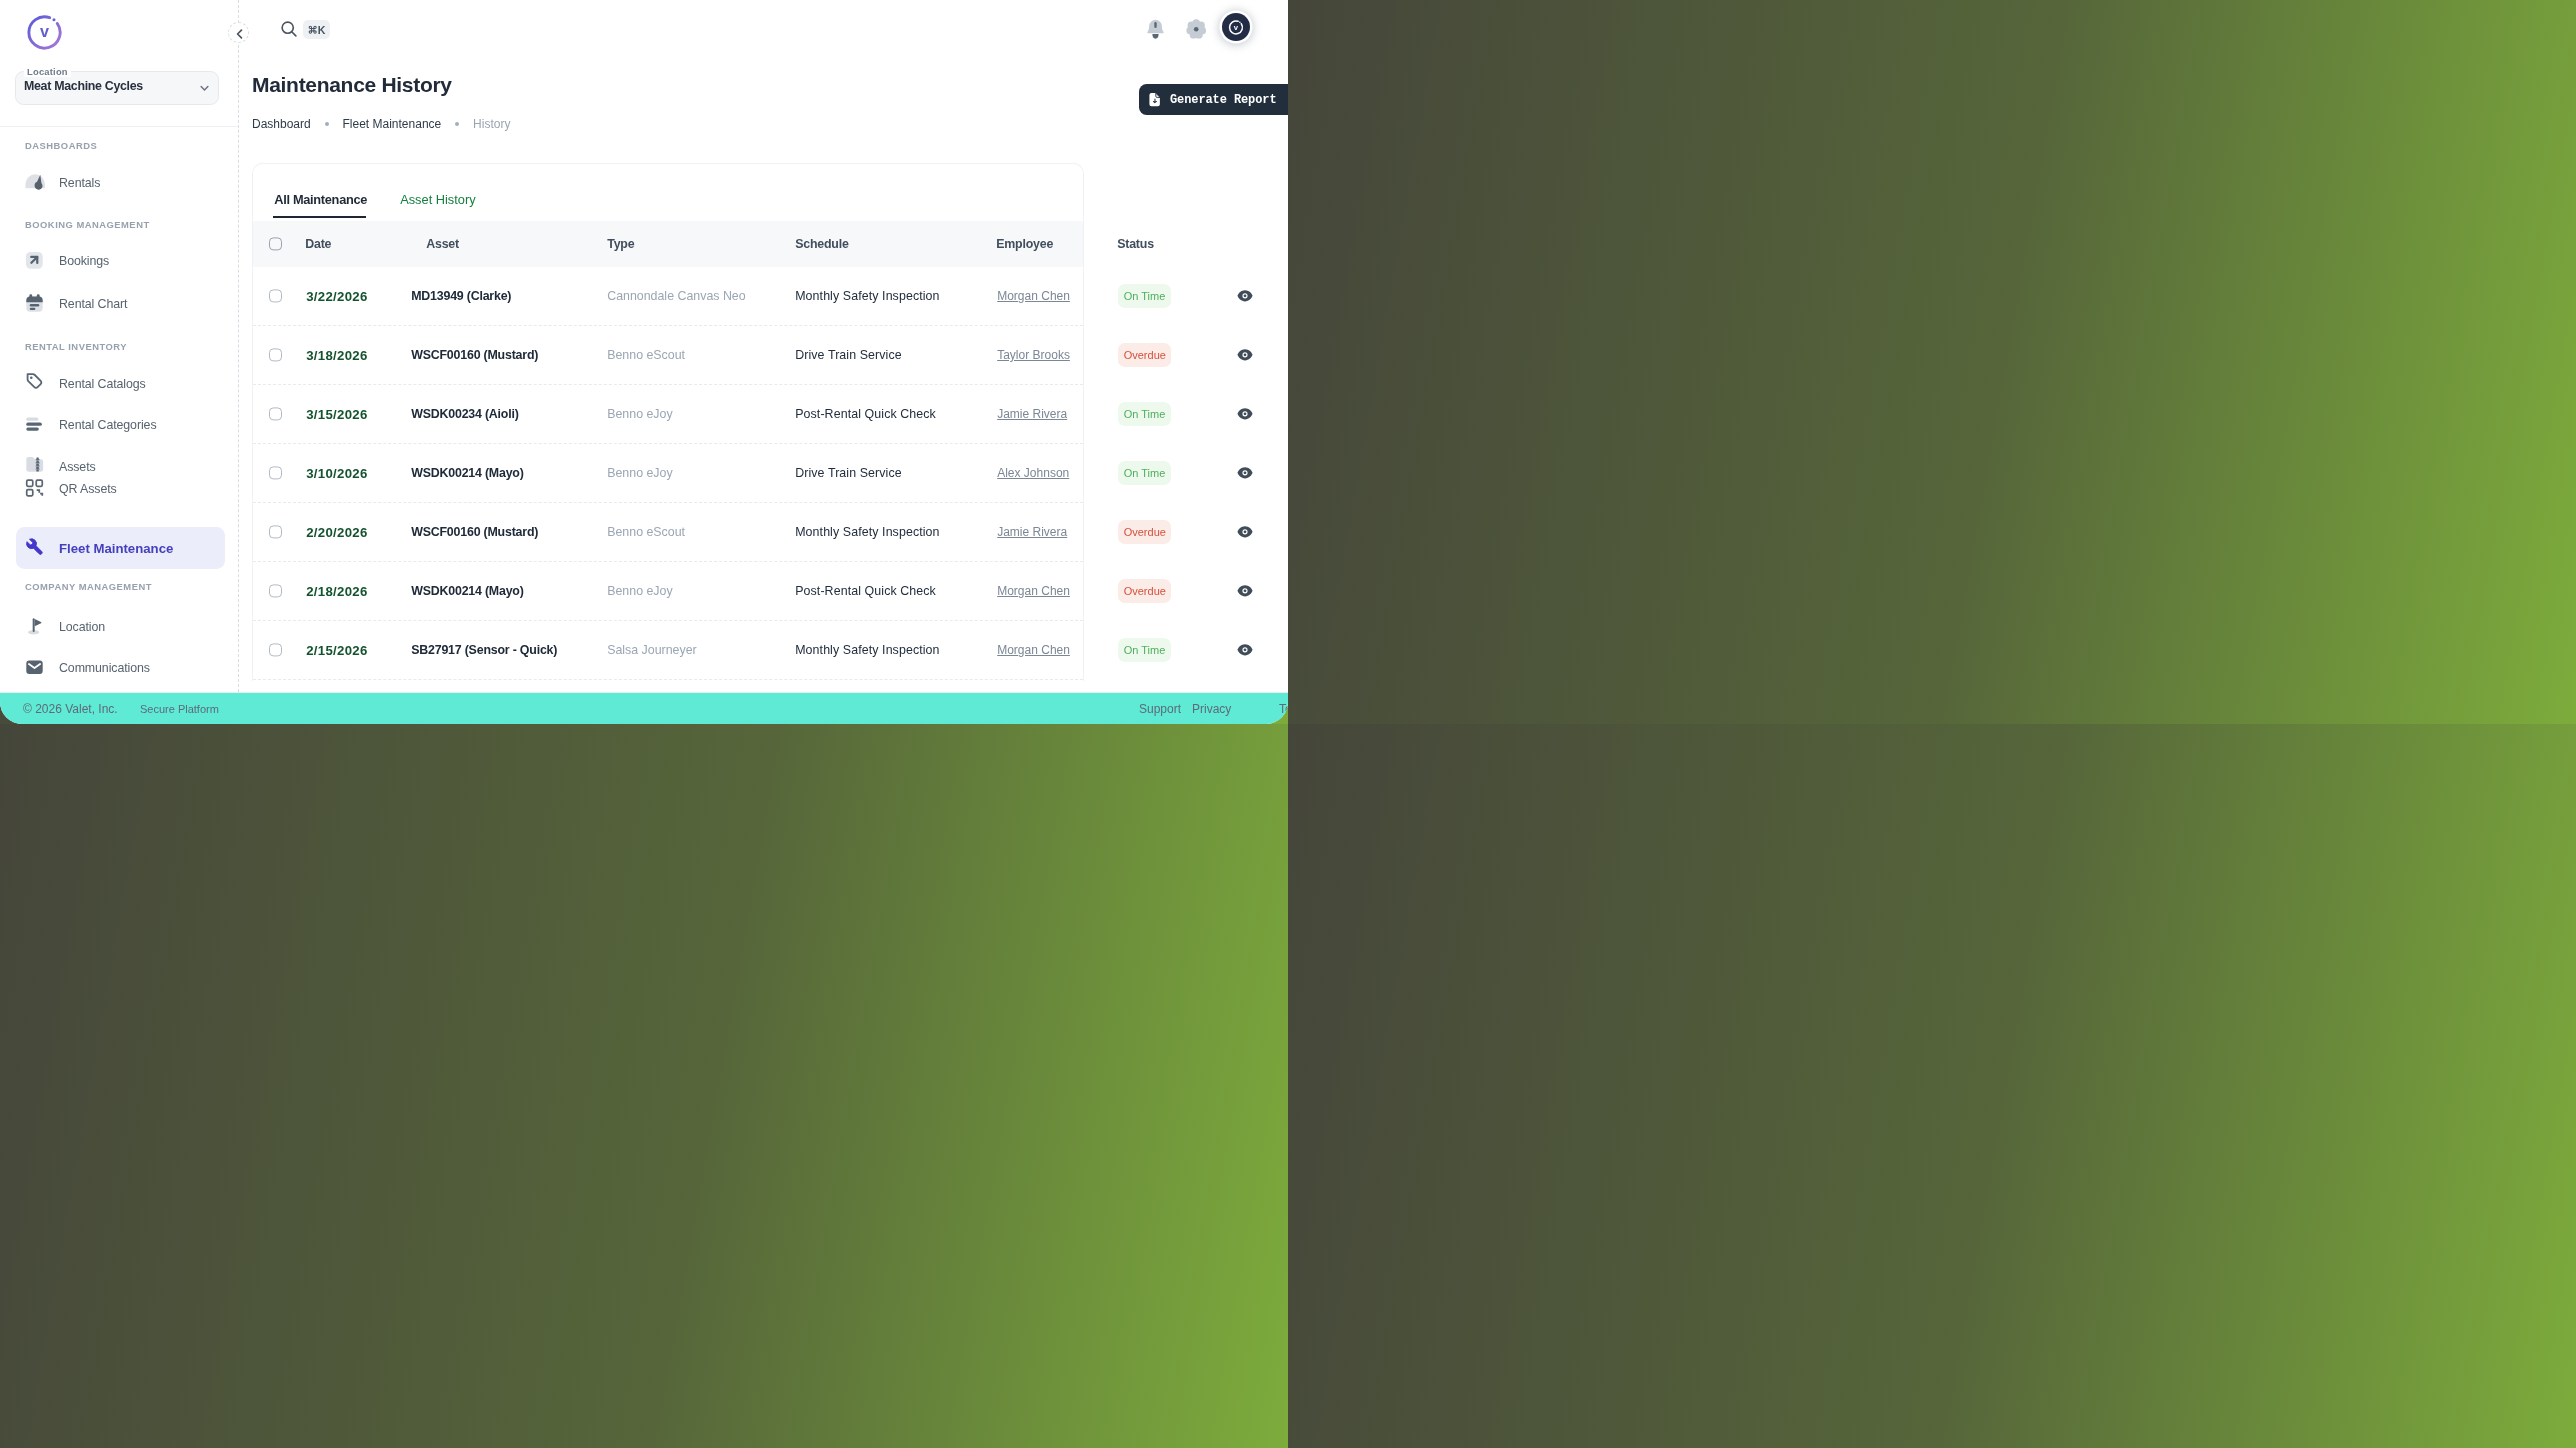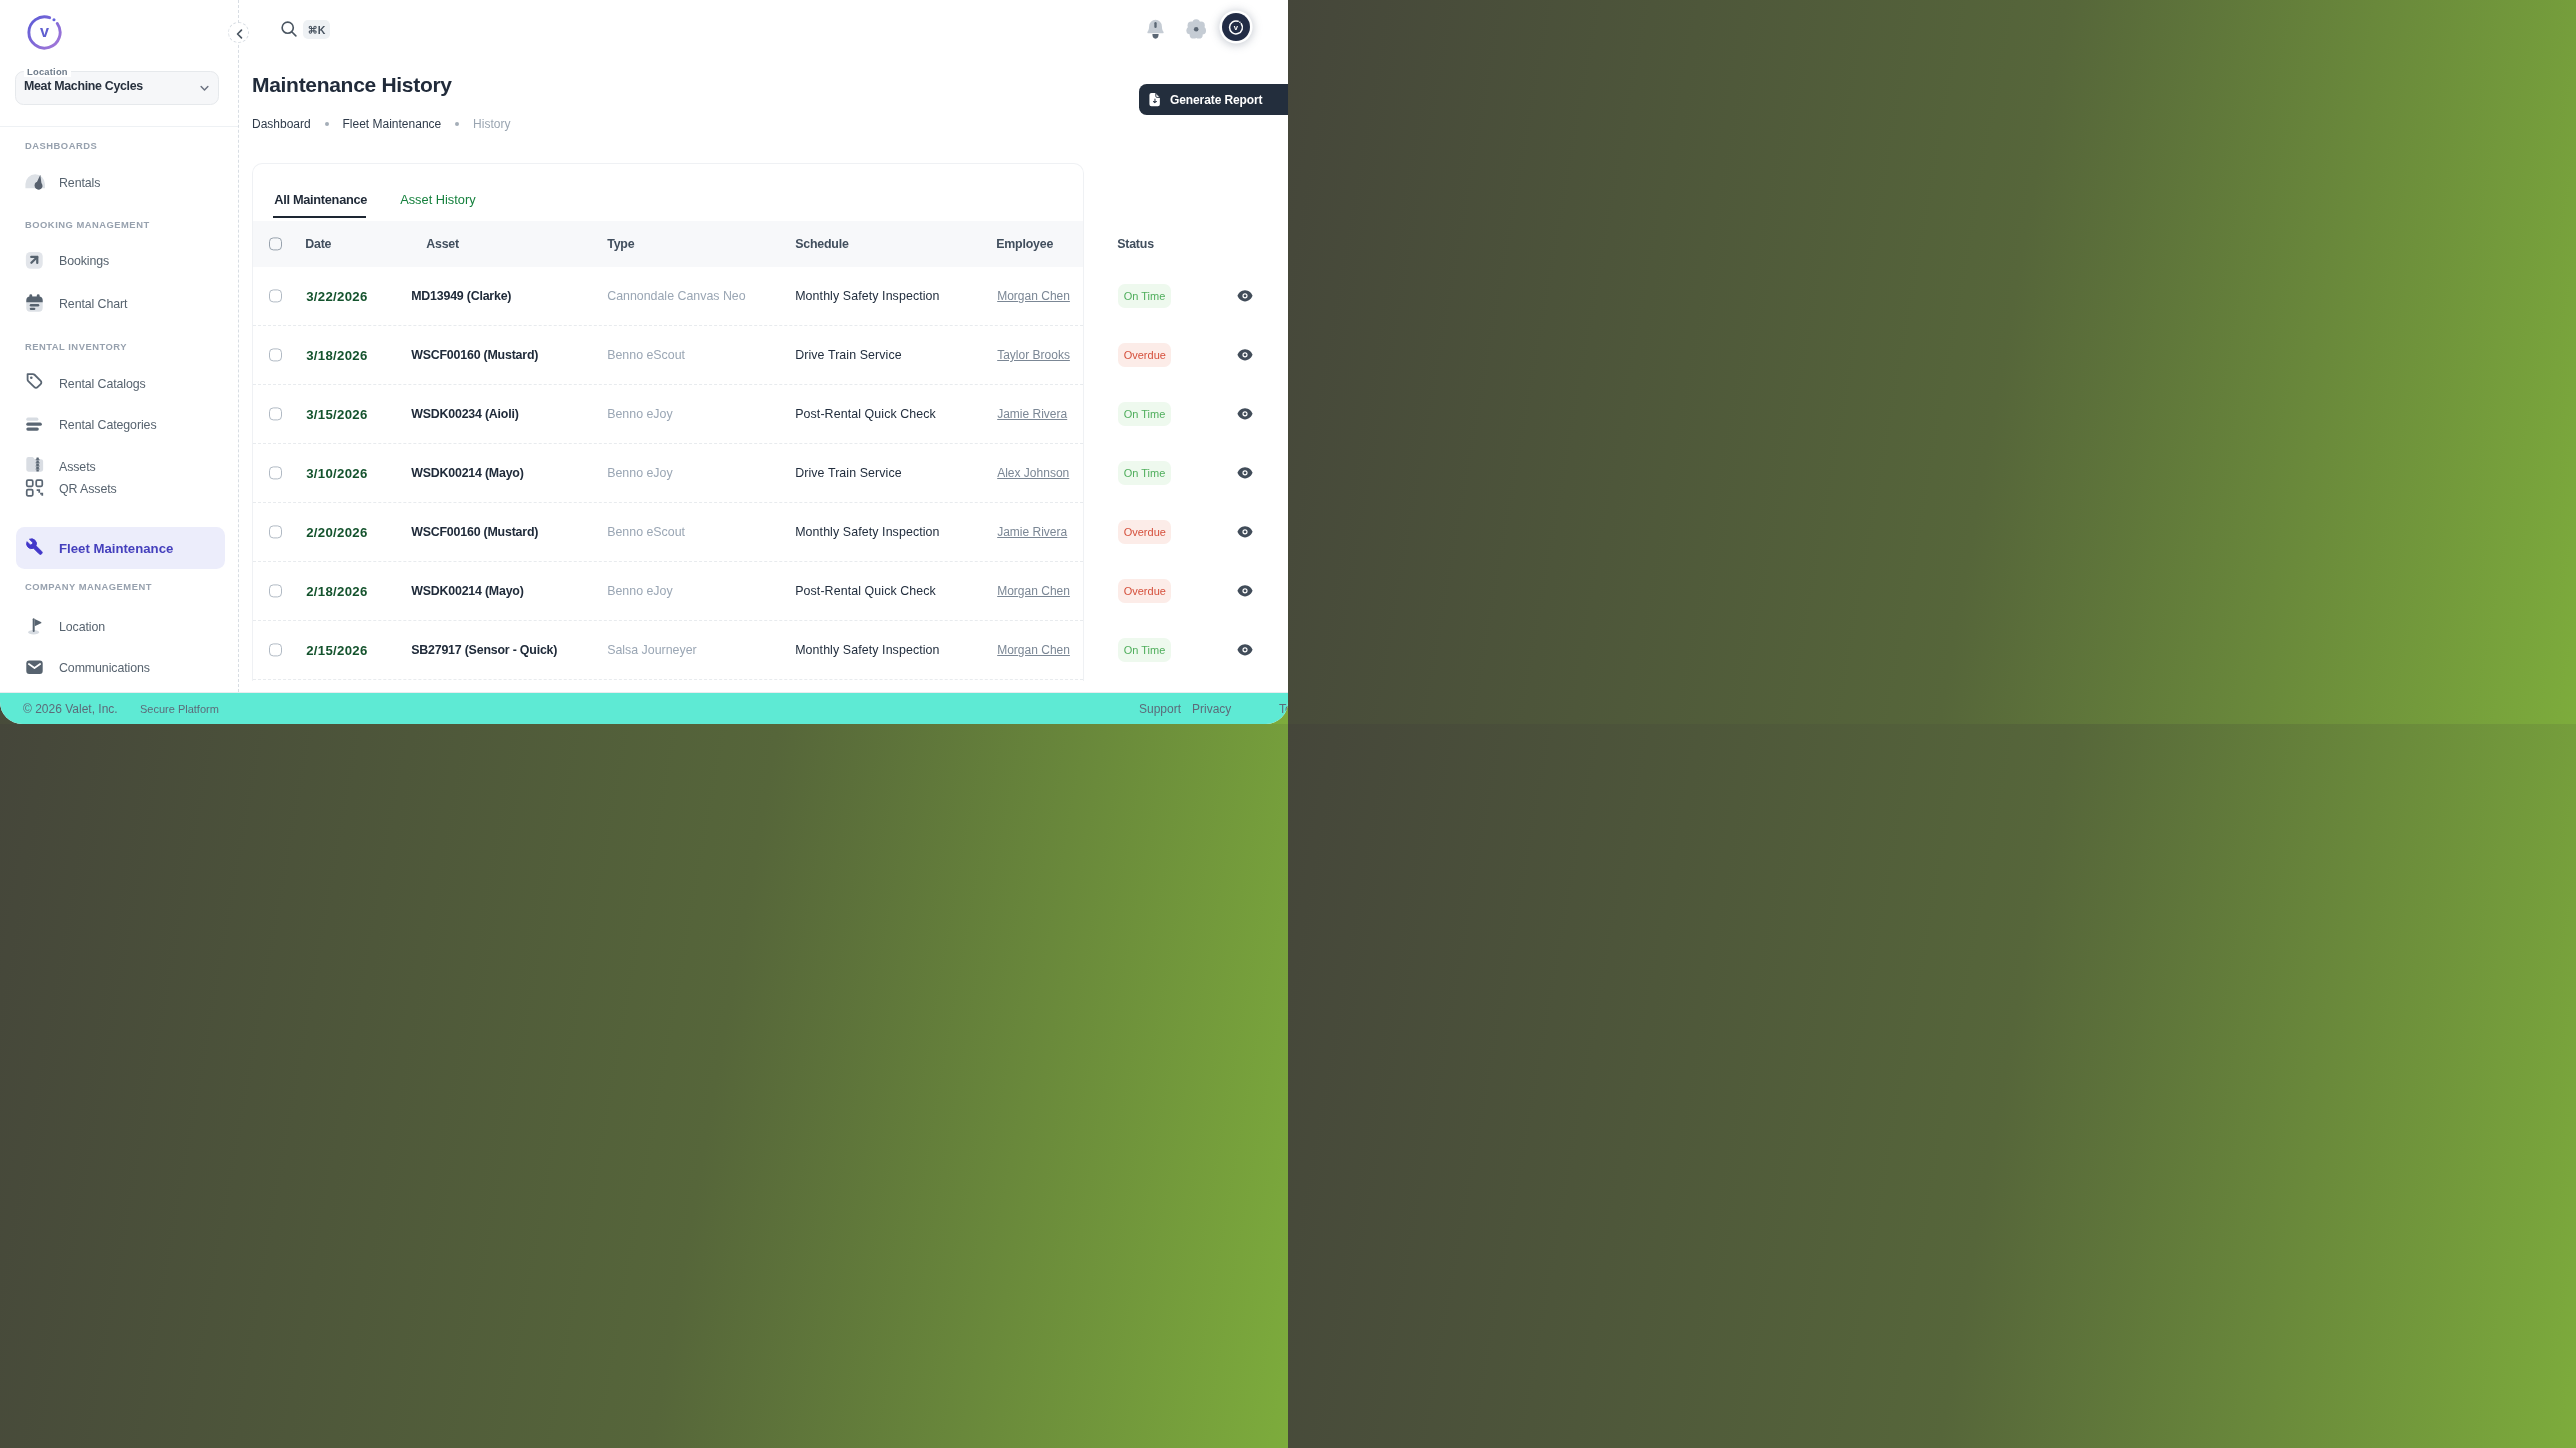--- a/index.html
+++ b/index.html
@@ -36,21 +36,21 @@
 .cmdk .k { font-size:10.6px; font-weight:bold; }
 .search { position:absolute; left:41px; top:20.4px; }
 .bell { position:absolute; left:906px; top:18px; }
 .gear { position:absolute; left:947px; top:19px; }
 .avatar { position:absolute; left:983px; top:13.2px; width:28px; height:28px; border-radius:50%; background:#222c45; box-shadow:0 0 0 2.6px #fff, 0 0.9px 8.5px 3.4px rgba(110,120,140,.38); }
 
 h1 { position:absolute; left:13px; top:73px; font-size:21px; letter-spacing:-0.3px; color:#212b3a; font-weight:bold; }
 .crumbs { position:absolute; left:13px; top:117px; display:flex; align-items:center; font-size:12px; color:#2f3b4a; }
 .crumbs .dot { width:3.8px; height:3.8px; border-radius:50%; background:#a5aeb8; margin:0 14px; }
 .crumbs .muted { color:#9aa5b1; }
-.genbtn { position:absolute; left:900px; top:84px; width:159px; height:31px; border-radius:7.7px; background:#232e3d; color:#fff; display:flex; align-items:center; }
+.genbtn { position:absolute; left:900px; top:84px; width:159px; height:31px; border-radius:7.7px; background:#232e3d; color:#fff; display:flex; align-items:center;font-family:Liberation Mono, monospace; }
 .genbtn svg { margin-left:8px; }
 .genbtn .t { margin-left:7.7px; font-size:12px; font-weight:bold; letter-spacing:-0.1px; }
 
 
 .card { position:absolute; left:13.2px; top:163px; width:832px; height:518px; background:#fff; border:0.9px solid #eff1f4; border-bottom:none; border-radius:10.2px 10.2px 0 0; }
 .tab1 { position:absolute; left:21px; top:27.5px; font-size:12.8px; font-weight:bold; letter-spacing:-0.3px; color:#1f2937; }
 .tab2 { position:absolute; left:147px; top:27.5px; font-size:12.8px; color:#15803d; }
 .tabline { position:absolute; left:20px; top:52px; width:93px; height:2.2px; background:#1d2632; }
 .thead { position:absolute; left:0; top:57px; width:100%; height:46px; background:#f7f8fa; }
 .thead span { position:absolute; top:50%; transform:translateY(-50%); font-size:12.4px; font-weight:bold; letter-spacing:-0.2px; color:#414e5d; }

